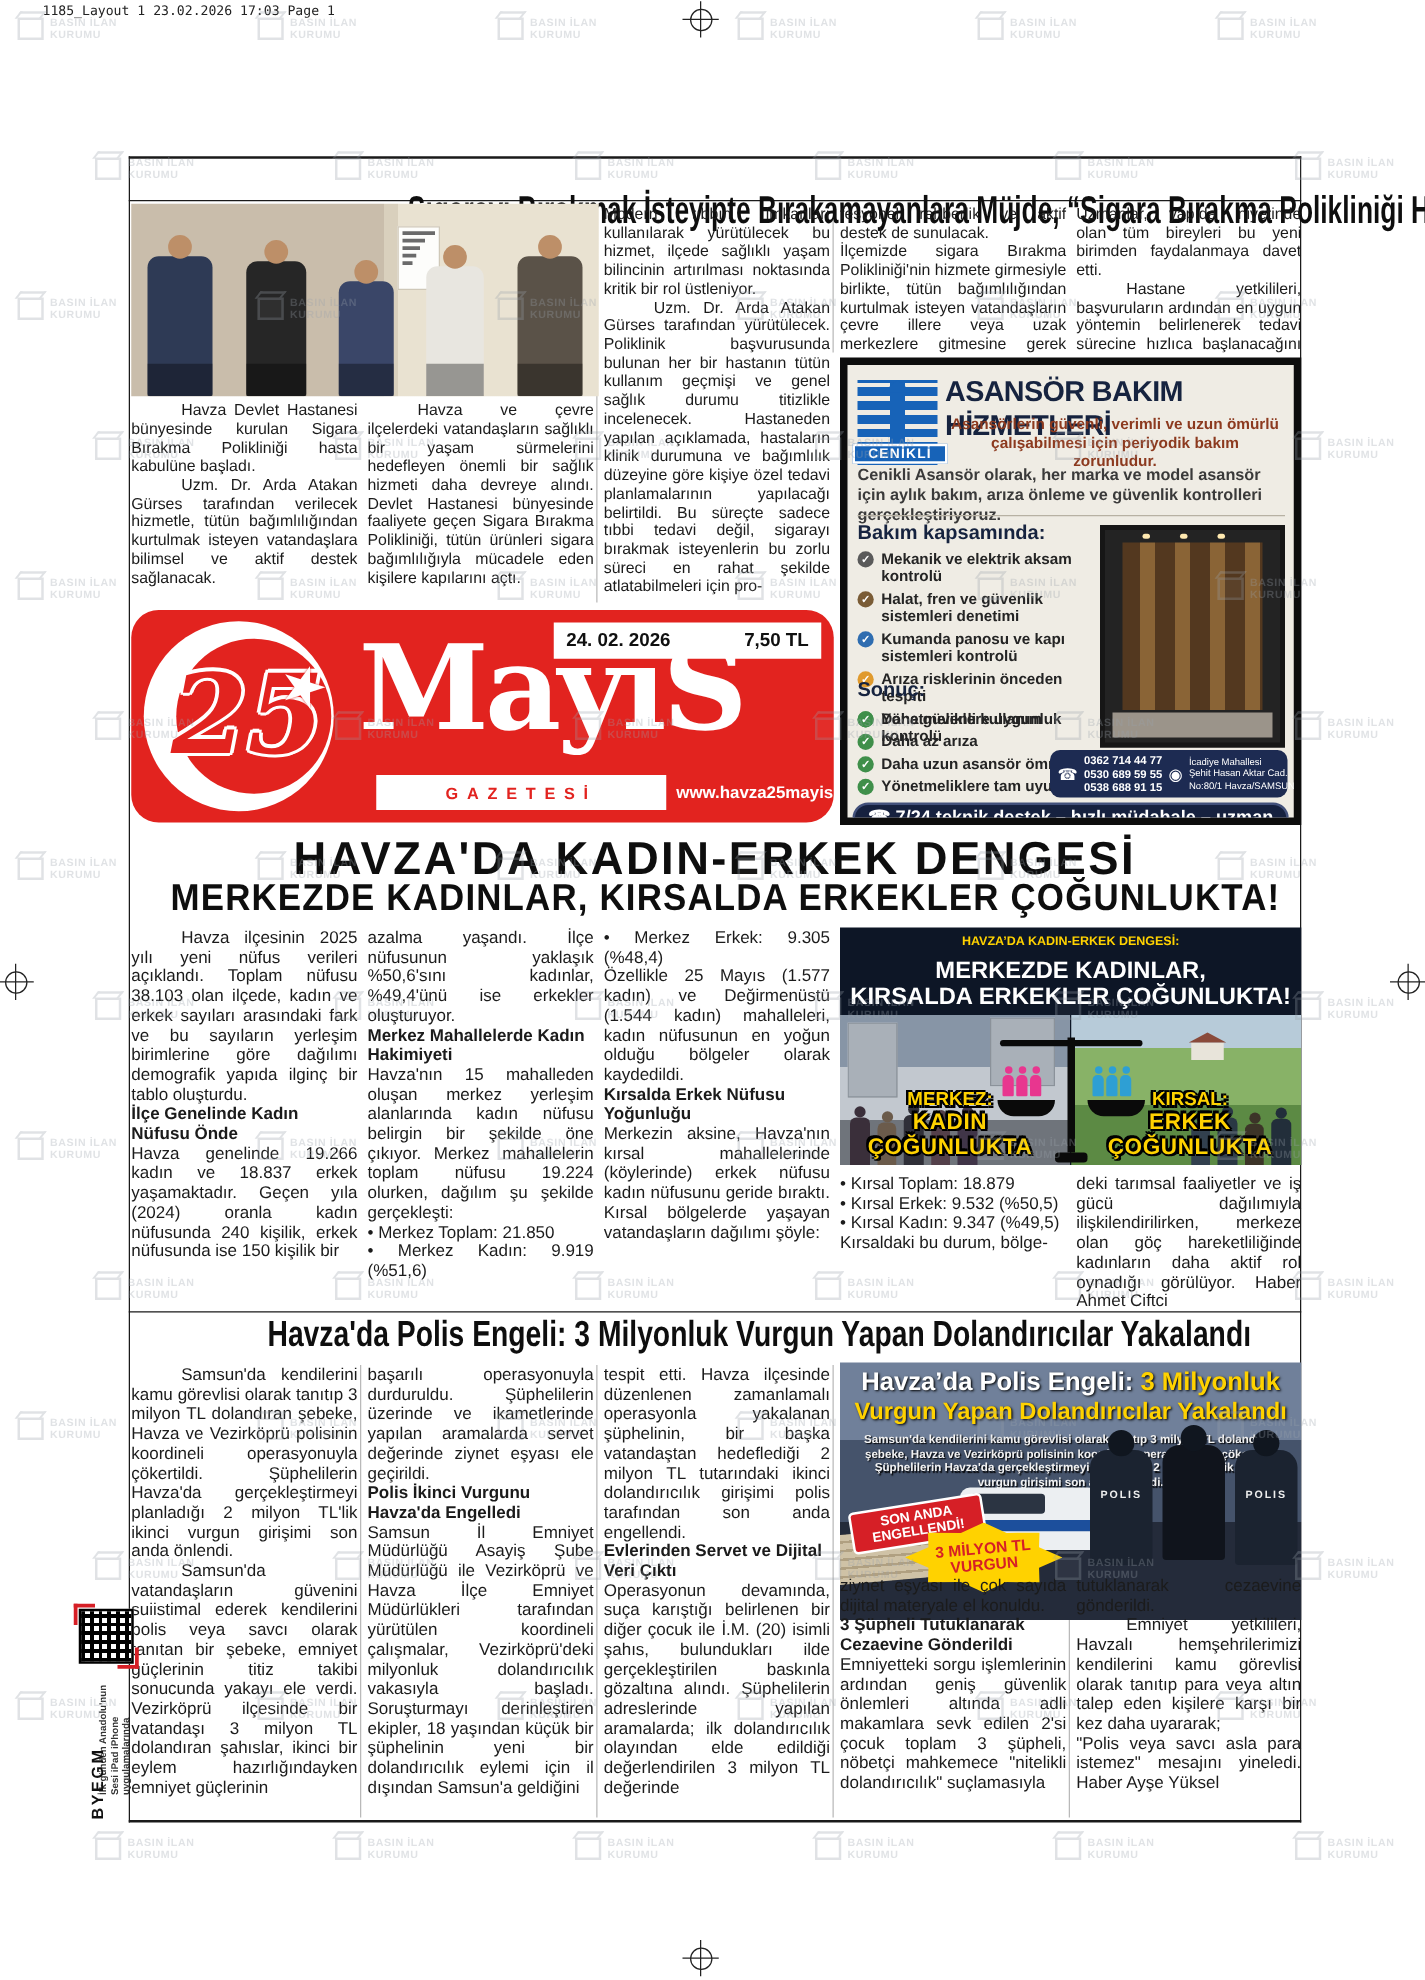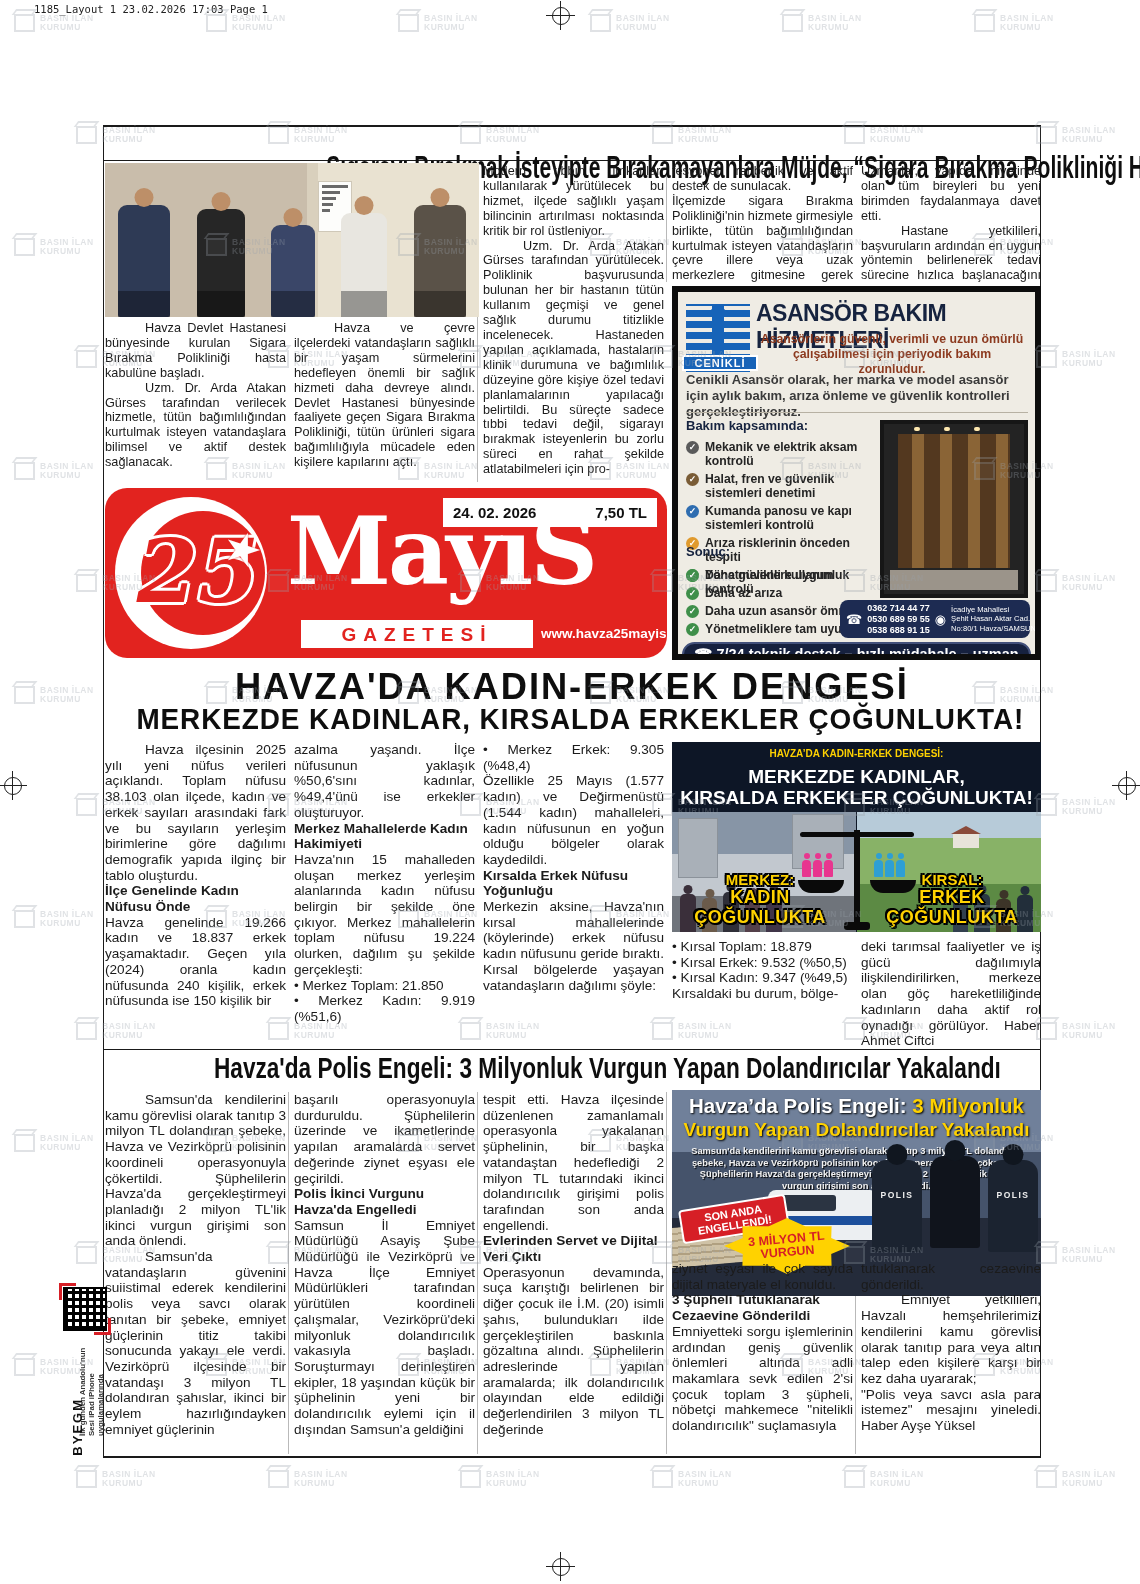--- a/index.html
+++ b/index.html
@@ -73,39 +73,39 @@
         font-family:"DejaVu Serif",serif;color:#e2231f;font-style:italic;
         text-shadow:-3px 0 #fff,3px 0 #fff,0 -3px #fff,0 3px #fff,-2px -2px #fff,2px 2px #fff,-2px 2px #fff,2px -2px #fff;}
   .m-star{position:absolute;left:108px;top:26px;font-size:44px;color:#fff;transform:rotate(18deg);
         text-shadow:0 0 2px #e2231f;}
   .m-datebar{position:absolute;left:338px;top:10px;width:214px;height:29px;background:#fff;display:flex;
         justify-content:space-between;align-items:center;padding:0 10px;box-sizing:border-box;
         font-size:15px;font-weight:bold;color:#101010;}
   .m-name{position:absolute;left:182px;top:16px;font-family:"DejaVu Serif",serif;font-weight:bold;
         font-size:94px;color:#fff;letter-spacing:-3px;line-height:1;}
   .m-gaz{position:absolute;left:196px;top:132px;width:232px;height:28px;background:#fff;color:#e2231f;
-        font-weight:bold;font-size:19px;letter-spacing:7px;text-align:center;line-height:29px;}
+        font-weight:bold;font-size:13px;letter-spacing:7px;text-align:center;line-height:29px;}
   .m-site{position:absolute;left:436px;top:138px;font-size:13.5px;font-weight:bold;color:#fff;}
   
   .ad{position:absolute;left:672px;top:286px;width:369px;height:374px;background:#0d0d0d;padding:6px;
         box-sizing:border-box;z-index:1;}
   .ad .panel{position:relative;width:100%;height:100%;background:#efece4;overflow:hidden;}
   .c-logo{position:absolute;left:8px;top:12px;width:64px;height:68px;}
   .c-logo .bars{position:absolute;inset:0;background:repeating-linear-gradient(0deg,#1763b8 0 7px,#efece4 7px 11px);}
   .c-logo .arrow{position:absolute;left:26px;top:2px;width:12px;height:64px;background:#1763b8;}
   .c-logo .arrow::before{content:"";position:absolute;top:-2px;left:-6px;border:12px solid transparent;border-bottom:10px solid #1763b8;border-top:none;}
   .c-logo .arrow::after{content:"";position:absolute;bottom:-2px;left:-6px;border:12px solid transparent;border-top:10px solid #1763b8;border-bottom:none;}
   .c-logo .lbl{position:absolute;left:-4px;top:26px;width:72px;background:#1763b8;color:#fff;font-size:11px;
         font-weight:bold;text-align:center;border:2px solid #fff;letter-spacing:1px;margin-top:25px;}
   .c-title{position:absolute;left:78px;top:8px;font-size:23px;font-weight:bold;color:#16233f;letter-spacing:-.5px;}
   .c-sub{position:absolute;left:80px;top:40px;width:268px;font-size:12.3px;font-weight:bold;color:#8c3a1f;
         text-align:center;line-height:15px;}
   .c-intro{position:absolute;left:8px;top:80px;width:342px;font-size:13px;font-weight:bold;color:#3a3a3a;line-height:16px;}
   .c-div{position:absolute;left:8px;top:120px;width:342px;height:1px;background:#b7b1a3;}
-  .c-h{position:absolute;font-size:13px;font-weight:bold;color:#16233f;}
+  .c-h{position:absolute;font-size:16px;font-weight:bold;color:#16233f;}
   .c-list{position:absolute;left:8px;width:196px;margin:0;padding:0;list-style:none;}
   .c-list li{display:flex;gap:6px;margin-bottom:4px;font-size:12.2px;font-weight:bold;color:#242424;line-height:14px;}
   .c-list .ic{flex:0 0 13px;width:13px;height:13px;border-radius:50%;color:#fff;font-size:9px;line-height:13px;
         text-align:center;margin-top:1px;}
   .mk li:nth-child(1) .ic{background:#5a5a5a}.mk li:nth-child(2) .ic{background:#7a5c36}
   .mk li:nth-child(3) .ic{background:#2f6db0}.mk li:nth-child(4) .ic{background:#e09a2d}
   .mk li:nth-child(5) .ic{background:#3f8f4a}
   .rs .ic{background:#3f8f4a}
   .c-photo{position:absolute;left:202px;top:128px;width:148px;height:178px;background:#232323;
         border:4px solid #161616;box-sizing:border-box;}

